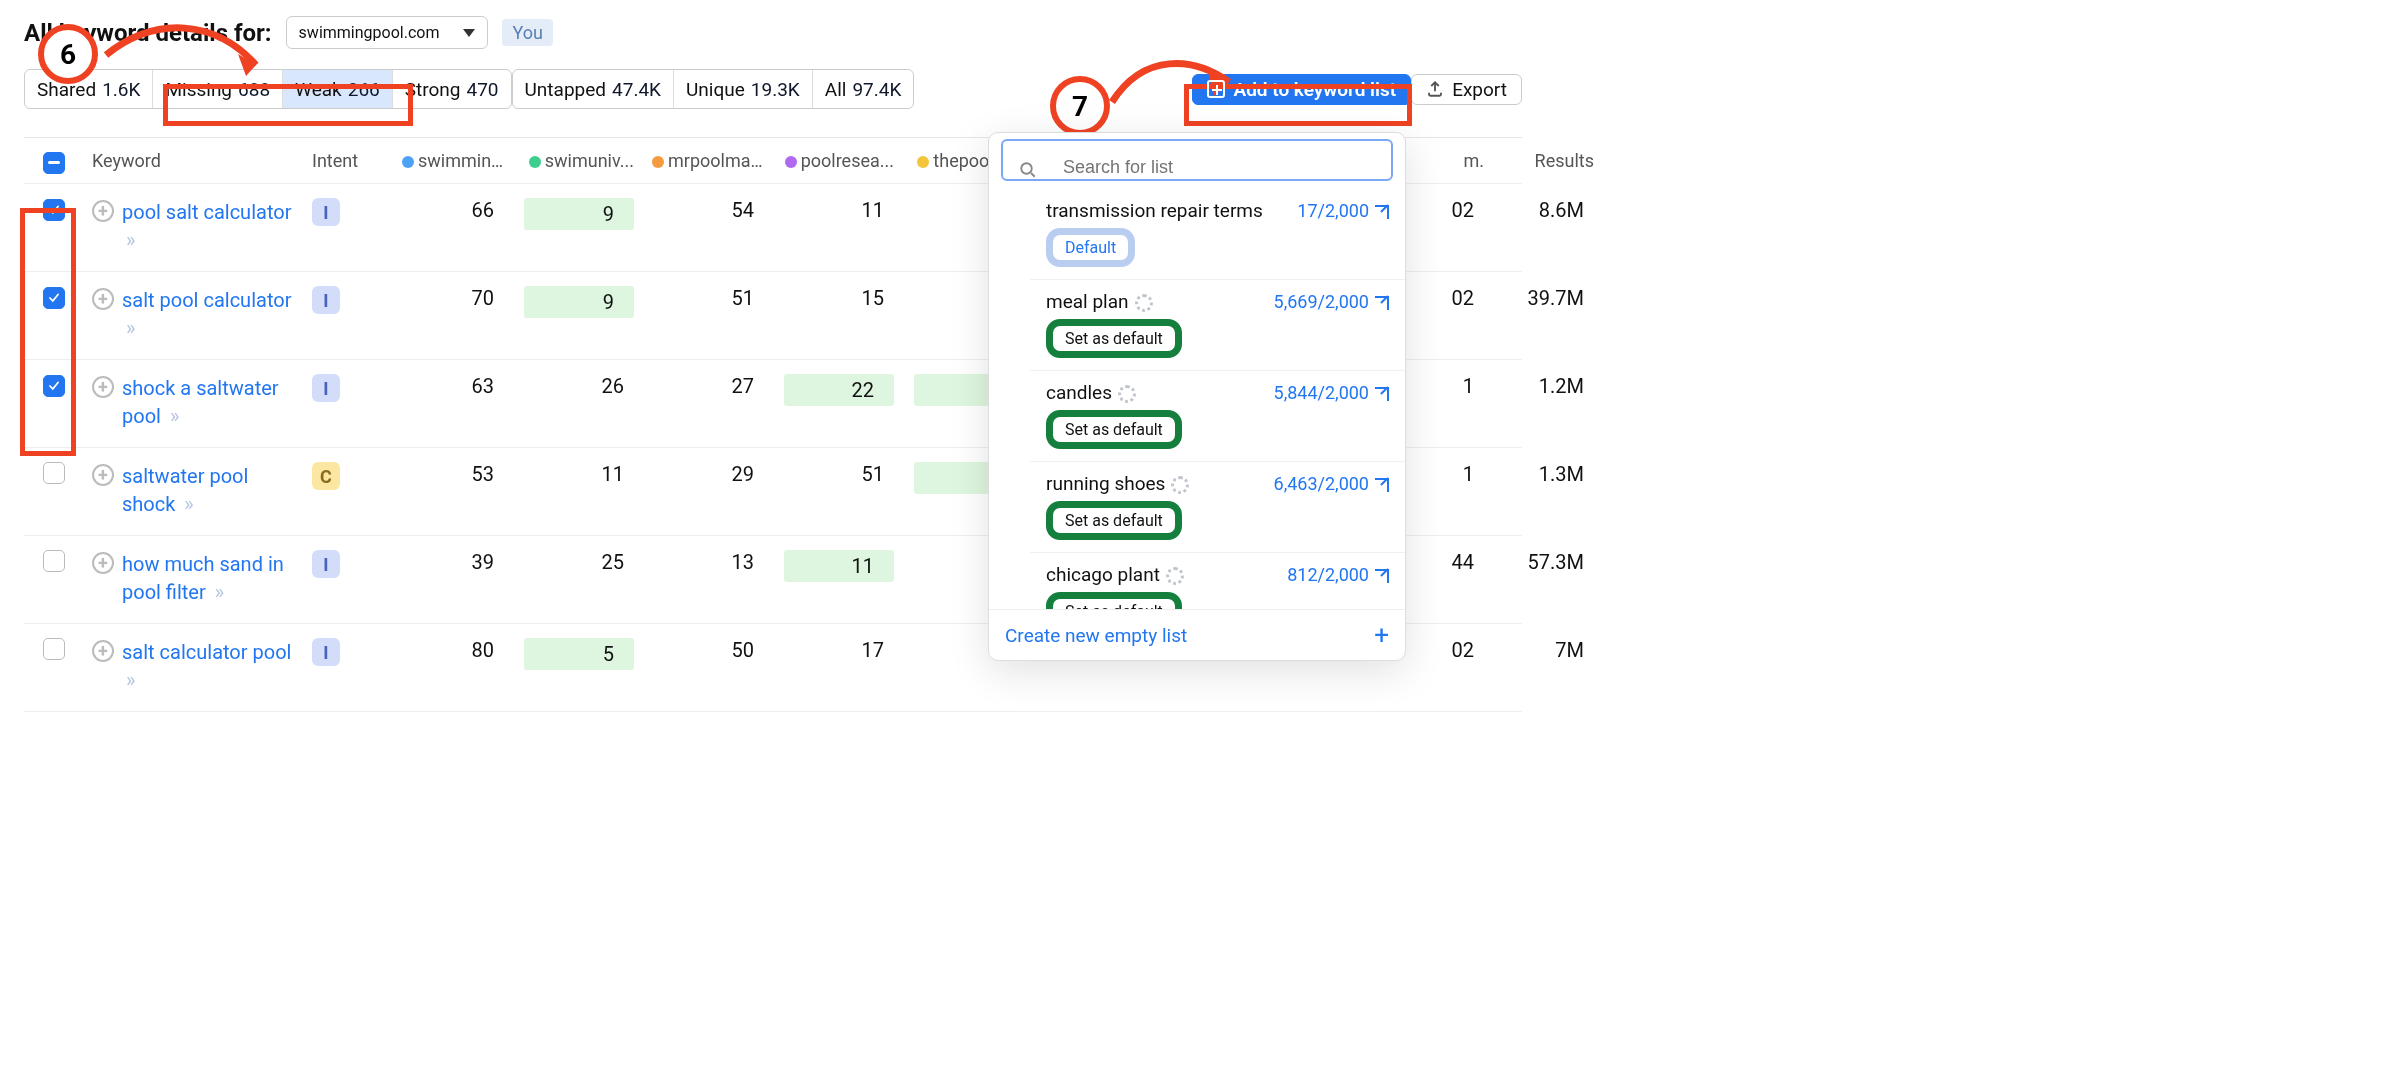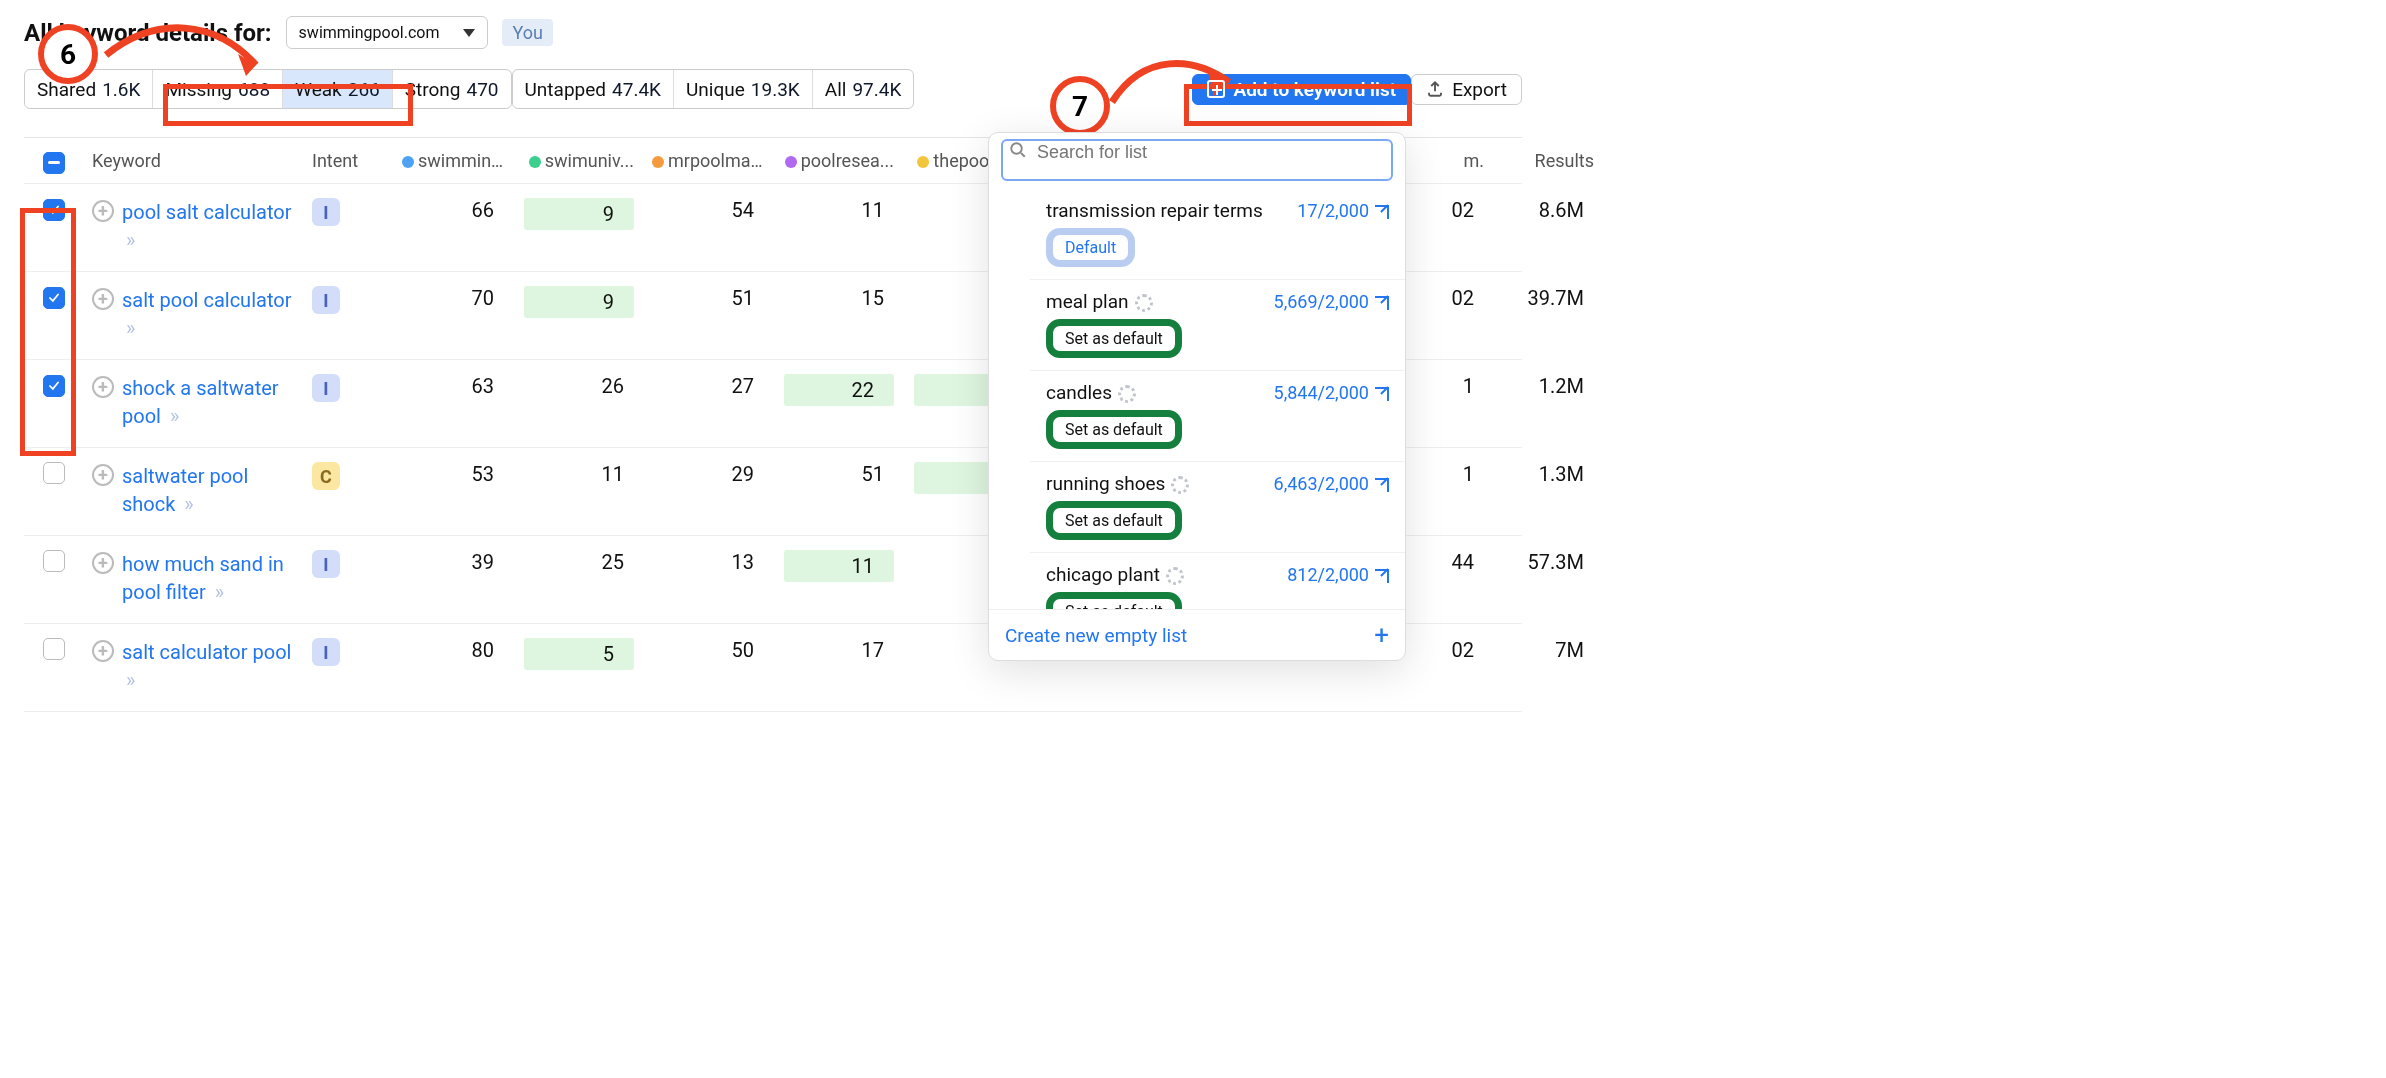--- a/index.html
+++ b/index.html
@@ -201,22 +201,22 @@
     padding: 12px 16px 6px 16px;
   }
   .pop-head .t { font-weight:700; font-size:20px;}
   .pop-head .help { font-size:16px; color:#777;}
   .pop-head .help .u{ text-decoration:underline; margin-left:4px;}
   .pop-search {
     margin: 6px 12px 8px 12px;
     border: 2px solid #7aa8f5;
     border-radius: 6px;
     height: 42px;
-    display:flex; align-items:flex-start; gap:8px;
-    padding: 0 6px;
+    display:flex; align-items:flex-end; gap:24px;
+    padding: 0 16px;
   }
   .pop-search input{
     border:0; outline:0; font-size:18px; flex:1;
   }
   .pop-list { max-height: 420px; overflow:auto;padding-left:41px; }
   .pop-item {
     padding: 10px 16px 12px 16px;
     border-top:1px solid #f0f0f0;
   }
   .pop-item:first-child{ border-top:0;}

